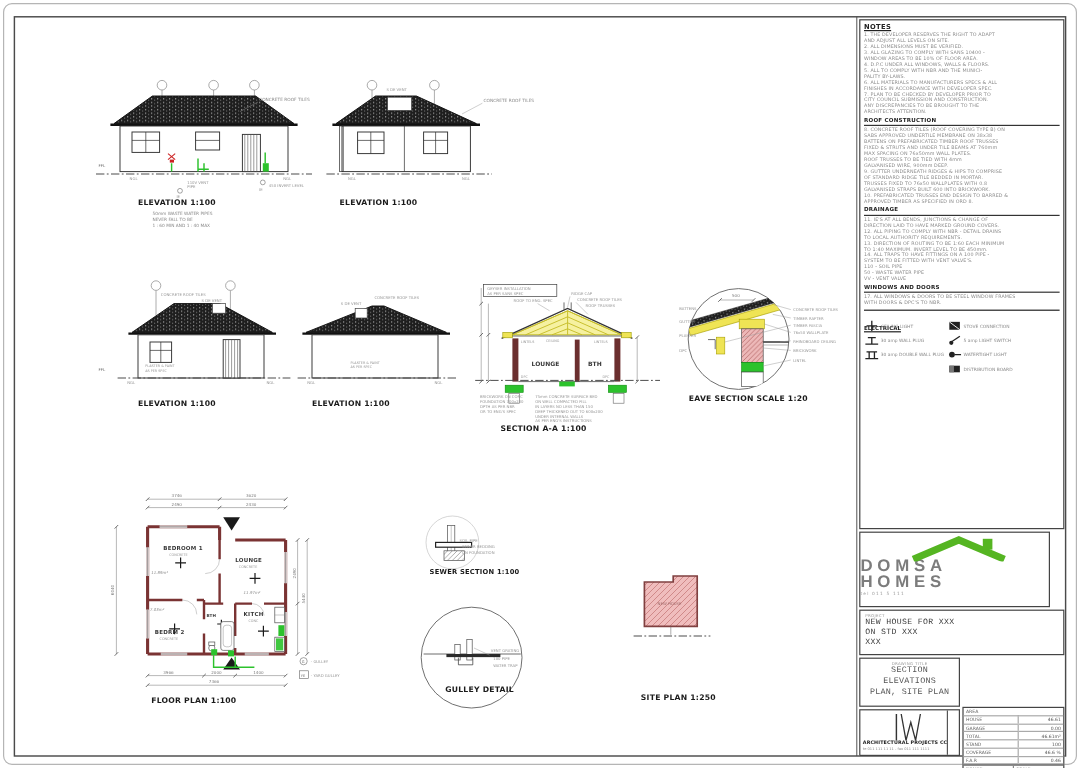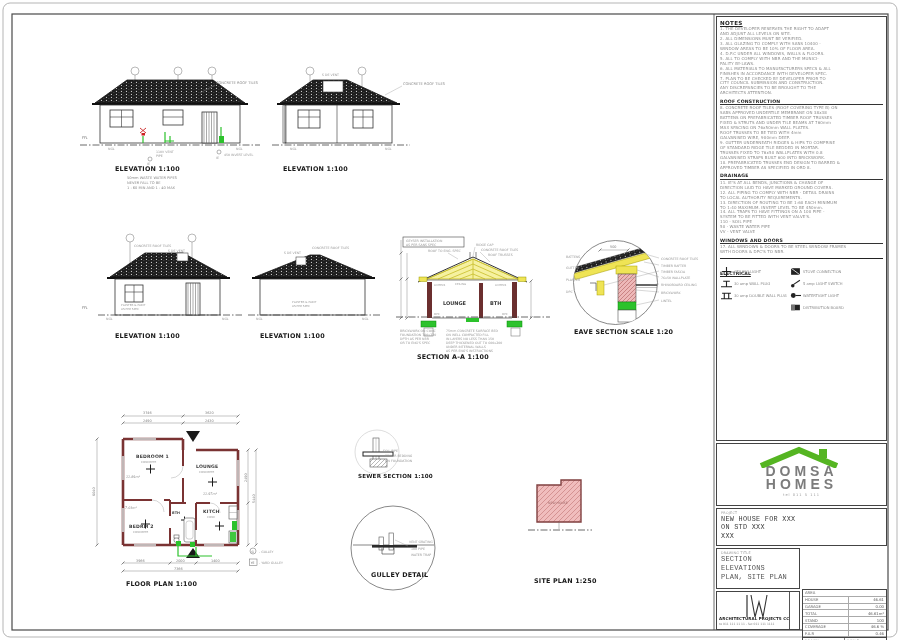--- a/index.html
+++ b/index.html
@@ -40,32 +40,32 @@
   .nt{font-size:4px;line-height:1.24;color:#8a8a8a;white-space:pre-line;letter-spacing:.1px;}
   .elec{position:relative;border-top:1.6px solid #222;margin-top:3px;padding-top:1px;height:66px;}
   .eh{font-weight:bold;font-size:4.6px;color:#222;text-decoration:underline;}
   .ecol{position:absolute;top:8px;}
   .ecol.c1{left:1px;width:64px;}
   .ecol.c2{left:70px;width:94px;}
   .erow{display:flex;align-items:center;gap:2px;margin-bottom:3px;}
   .erow .elbl{font-size:3.7px;color:#8a8a8a;white-space:nowrap;}
   .eicon{width:11px;height:9px;flex:0 0 auto;}
 
-  .logo-box{left:716px;top:443px;width:171px;height:63px;text-align:center;}
+  .logo-box{left:716px;top:443px;width:159px;height:63px;text-align:left;}
   .logo-roof{position:absolute;left:24px;top:2px;}
   .logo-n{font-weight:bold;font-size:14px;color:#7c7c7c;letter-spacing:4px;line-height:13px;font-family:"Liberation Sans",sans-serif;}
   .logo-n.first{margin-top:21px;}
   .logo-tag{font-size:3.6px;color:#9a9a9a;letter-spacing:1px;margin-top:1.5px;}
 
   .proj-box{left:716px;top:508px;width:171px;height:38px;padding:1.5px 4px;}
   .tinylab{font-size:3.3px;color:#999;letter-spacing:.3px;}
   .mono{font-family:Liberation Mono, monospace;}
   .proj-lines{font-size:6.8px;color:#3c3c3c;line-height:1.3;white-space:pre-line;letter-spacing:.3px;}
 
-  .dt-box{left:716px;top:548px;width:84px;height:41px;padding:1.5px 4px;}
+  .dt-box{left:716px;top:548px;width:84px;height:41px;padding:1.5px 4px;text-align:center;}
   .dt-lines{font-size:7px;color:#555;line-height:1.35;white-space:pre-line;letter-spacing:.2px;}
 
   .arch-box{left:716px;top:591px;width:84px;height:39px;}
   .arch-name{position:absolute;left:2px;bottom:8px;font-weight:bold;font-size:4px;color:#222;letter-spacing:.1px;}
   .arch-contact{position:absolute;left:2px;bottom:3px;font-size:3px;color:#888;}
   .arch-strip{position:absolute;right:0;top:0;width:9px;height:100%;border-left:.8px solid #555;}
 
   .right-tbl{left:802px;top:548px;width:85px;height:82px;padding:0;border:1px solid #444;margin-top:41px;}
   .atable{width:100%;border-collapse:collapse;}
   .atable td{font-size:3.8px;color:#666;border-bottom:.5px solid #aaa;padding:.4px 2px;}

